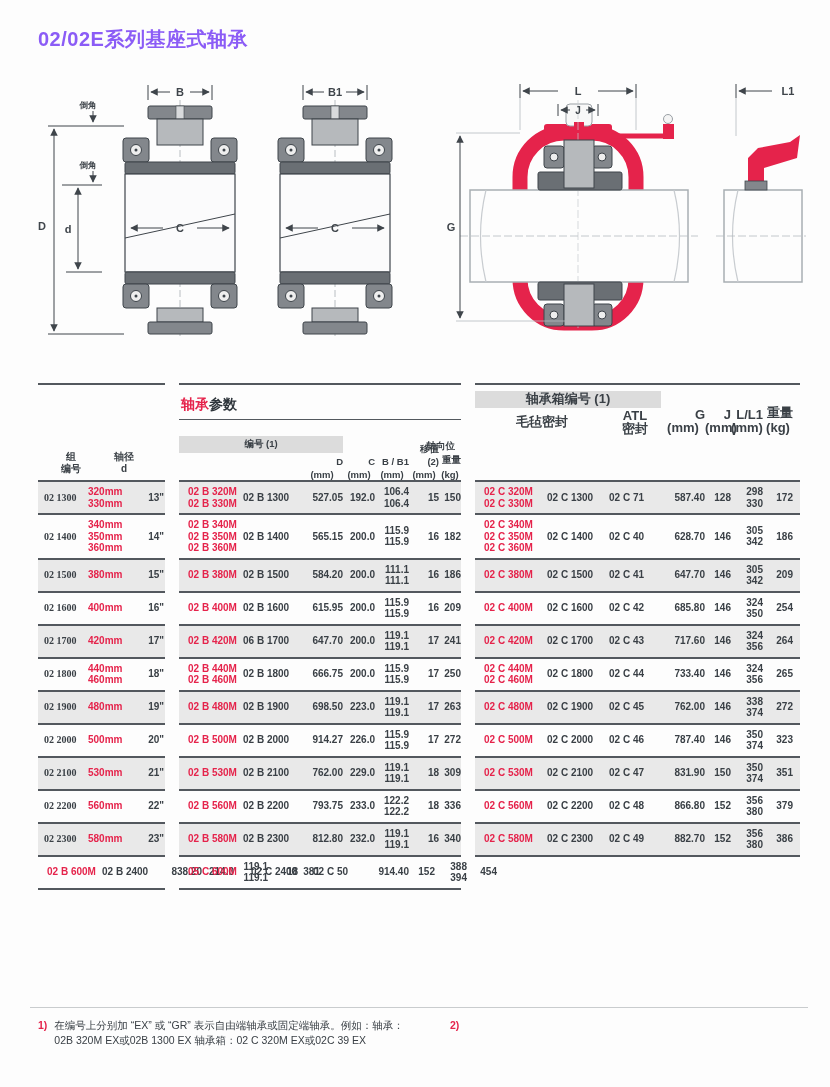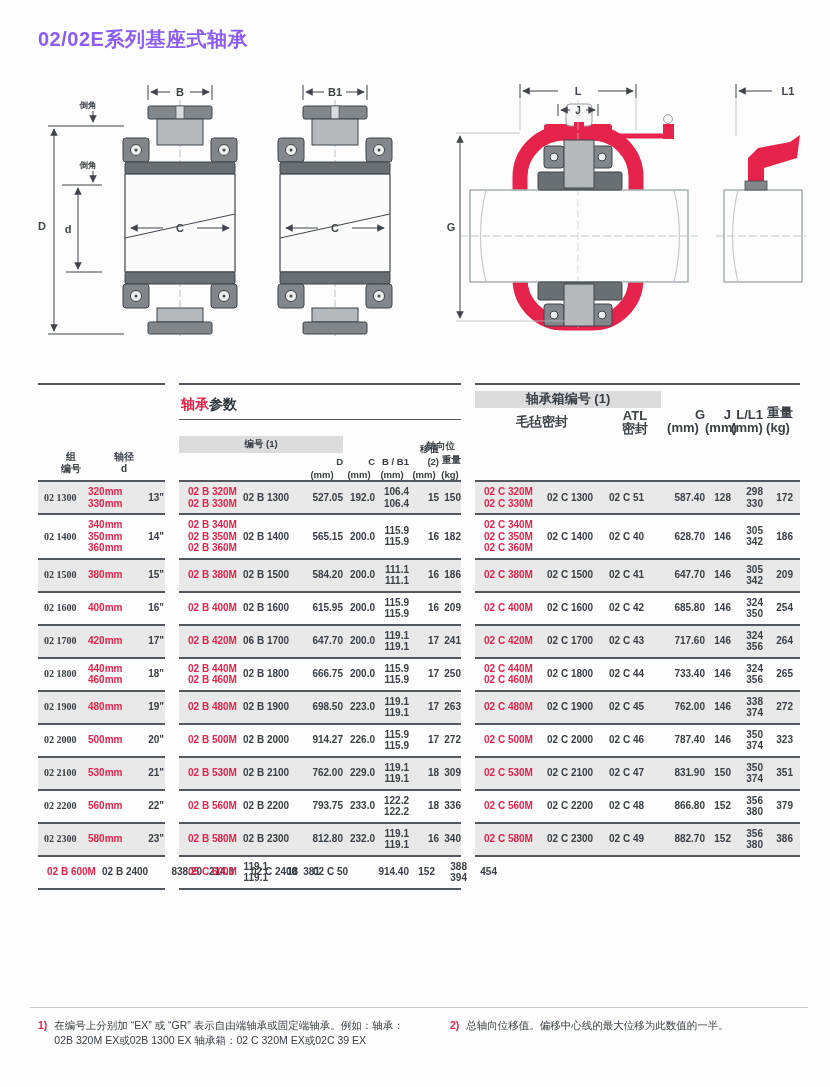--- a/index.html
+++ b/index.html
@@ -313,21 +313,21 @@
             </div>
       <div class="c num">15</div>
       <div class="c num">150</div>
     </div>
     <div class="sec sec-right">
       <div class="c code red">
               <div>02 C 320M</div>
               <div>02 C 330M</div>
             </div>
       <div class="c">02 C 1300</div>
-      <div class="c">02 C 51</div>
+      <div class="c">02 C 71</div>
       <div class="c num">587.40</div>
       <div class="c num">128</div>
       <div class="c num">
               <div>298</div>
               <div>330</div>
             </div>
       <div class="c num">172</div>
     </div>
   </div>
 
@@ -754,16 +754,15 @@
   </div>
 
   <div class="fn-rule"></div>
   <div class="footnotes">
     <div class="fn">
       <span class="fn-num">1)</span>
       <span>在编号上分别加 “EX” 或 “GR” 表示自由端轴承或固定端轴承。例如：轴承：02B 320M EX或02B 1300 EX 轴承箱：02 C 320M EX或02C 39 EX</span>
     </div>
     <div class="fn">
       <span class="fn-num">2)</span>
-      <span>总轴向位移值。偏移中心线的最大位移为此数值的一半。</span>
     </div>
   </div>
 </div>
 
 </body></html>

